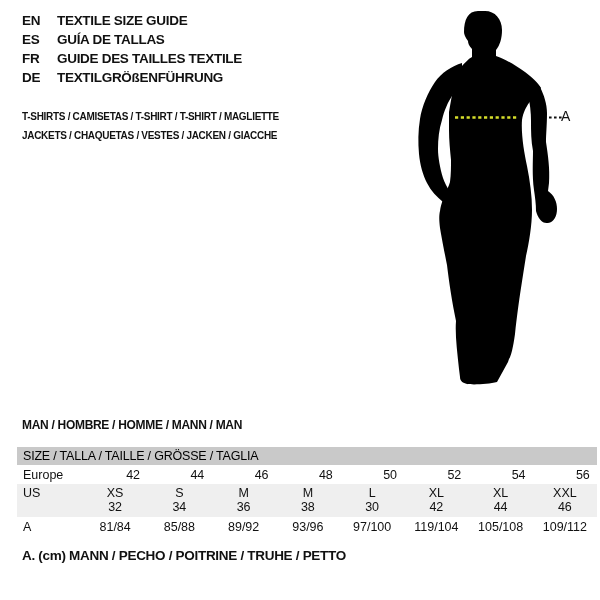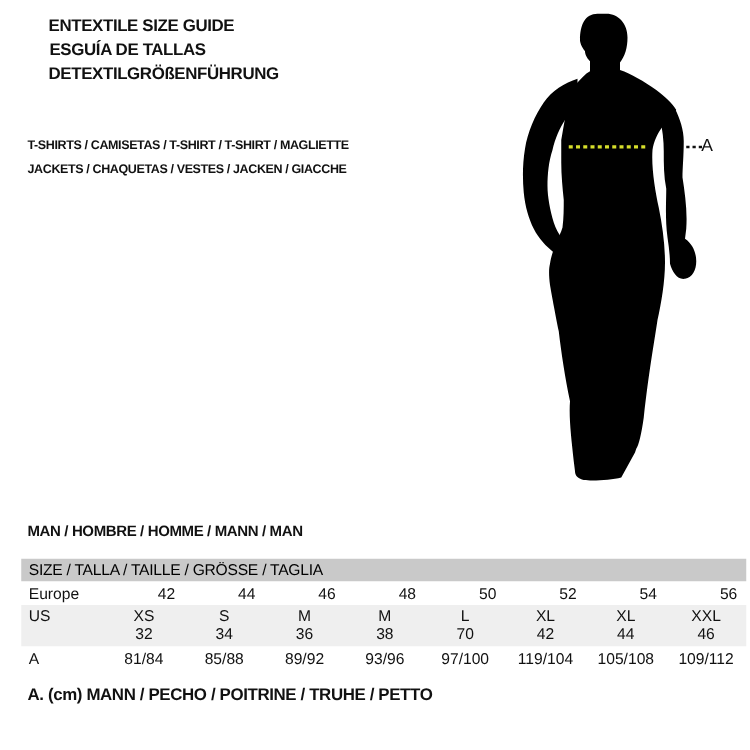--- a/index.html
+++ b/index.html
@@ -2,21 +2,21 @@
 <html><head>
 <meta charset="utf-8">
 <style>
   html,body{margin:0;padding:0;}
   body{
     width:600px;height:600px;position:relative;background:#ffffff;
     font-family:"Liberation Sans", sans-serif;color:#111;
     overflow:hidden;
   }
   
-  .lang-block{position:absolute;left:22px;top:11px;text-align:right;}
+  .lang-block{position:absolute;left:22px;top:11px;}
   .lang-row{display:flex;height:19px;line-height:19px;font-size:13.5px;font-weight:700;letter-spacing:-0.3px;}
   .lang-code{width:35px;}
   
   .cat-block{position:absolute;left:22px;top:107px;}
   .cat-line{height:19px;line-height:19px;font-size:10px;font-weight:700;letter-spacing:-0.3px;}
   
   .figure-svg{position:absolute;left:408px;top:3px;width:160px;height:390px;}
   .measure-label{position:absolute;left:561px;top:108px;font-size:14px;font-weight:400;}
   
   .section-title{position:absolute;left:22px;top:418px;font-size:12px;font-weight:700;letter-spacing:-0.3px;}
@@ -37,20 +37,24 @@
 <body>
 
 <div class="lang-block">
   <div class="lang-row">
     <span class="lang-code">EN</span>
     <span class="lang-label">TEXTILE SIZE GUIDE</span>
   </div>
   <div class="lang-row">
     <span class="lang-code">ES</span>
     <span class="lang-label">GUÍA DE TALLAS</span>
+  </div>
+  <div class="lang-row">
+    <span class="lang-code">FR</span>
+    <span class="lang-label">GUIDE DES TAILLES TEXTILE</span>
   </div>
   <div class="lang-row">
     <span class="lang-code">DE</span>
     <span class="lang-label">TEXTILGRÖßENFÜHRUNG</span>
   </div>
 </div>
 
 <div class="cat-block">
   <div class="cat-line">T-SHIRTS / CAMISETAS / T-SHIRT / T-SHIRT / MAGLIETTE</div>
   <div class="cat-line">JACKETS / CHAQUETAS / VESTES / JACKEN / GIACCHE</div>
@@ -160,21 +164,21 @@
     <div class="t-cell">XL</div>
     <div class="t-cell">XXL</div>
   </div>
 
   <div class="t-row r-usnum" style="background:#efefef;">
     <div class="t-label"></div>
     <div class="t-cell">32</div>
     <div class="t-cell">34</div>
     <div class="t-cell">36</div>
     <div class="t-cell">38</div>
-    <div class="t-cell">70</div>
+    <div class="t-cell">30</div>
     <div class="t-cell">42</div>
     <div class="t-cell">44</div>
     <div class="t-cell">46</div>
   </div>
 
   <div class="t-row r-a">
     <div class="t-label">A</div>
     <div class="t-cell">81/84</div>
     <div class="t-cell">85/88</div>
     <div class="t-cell">89/92</div>

